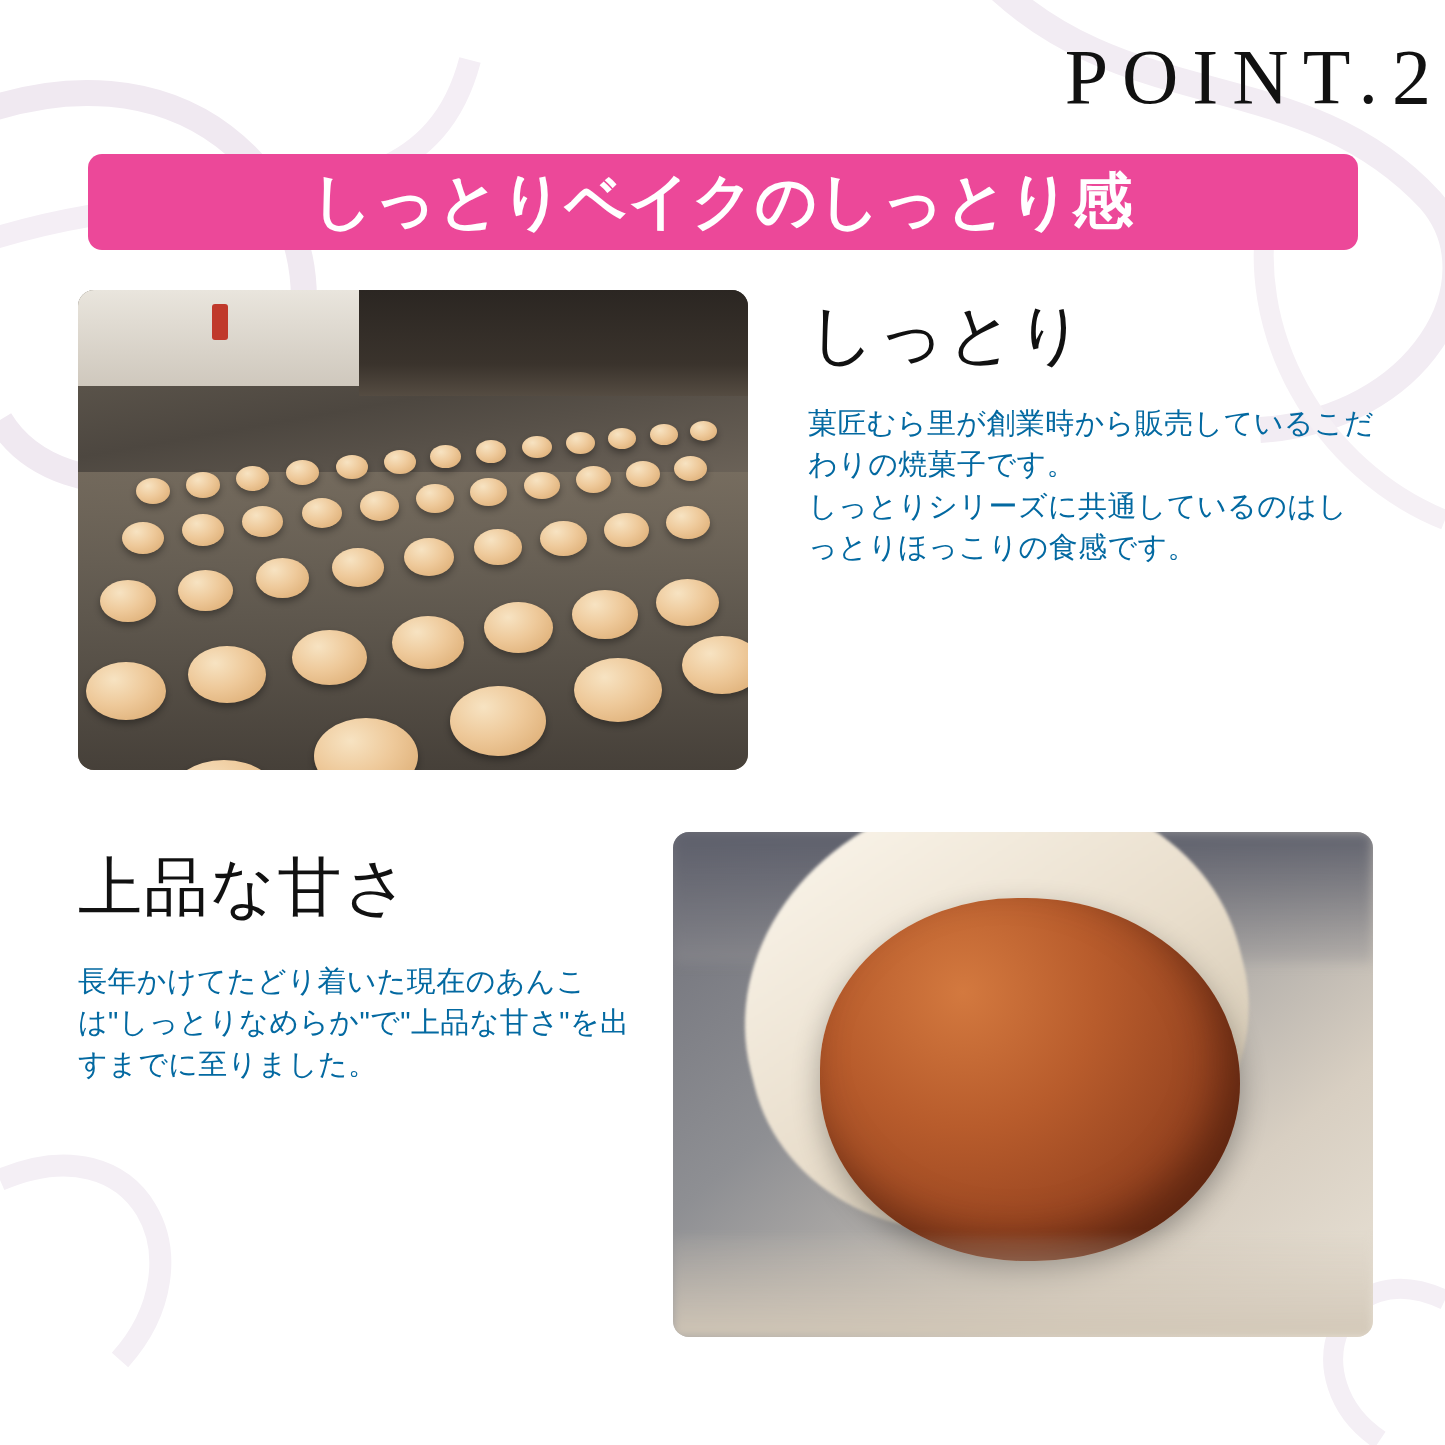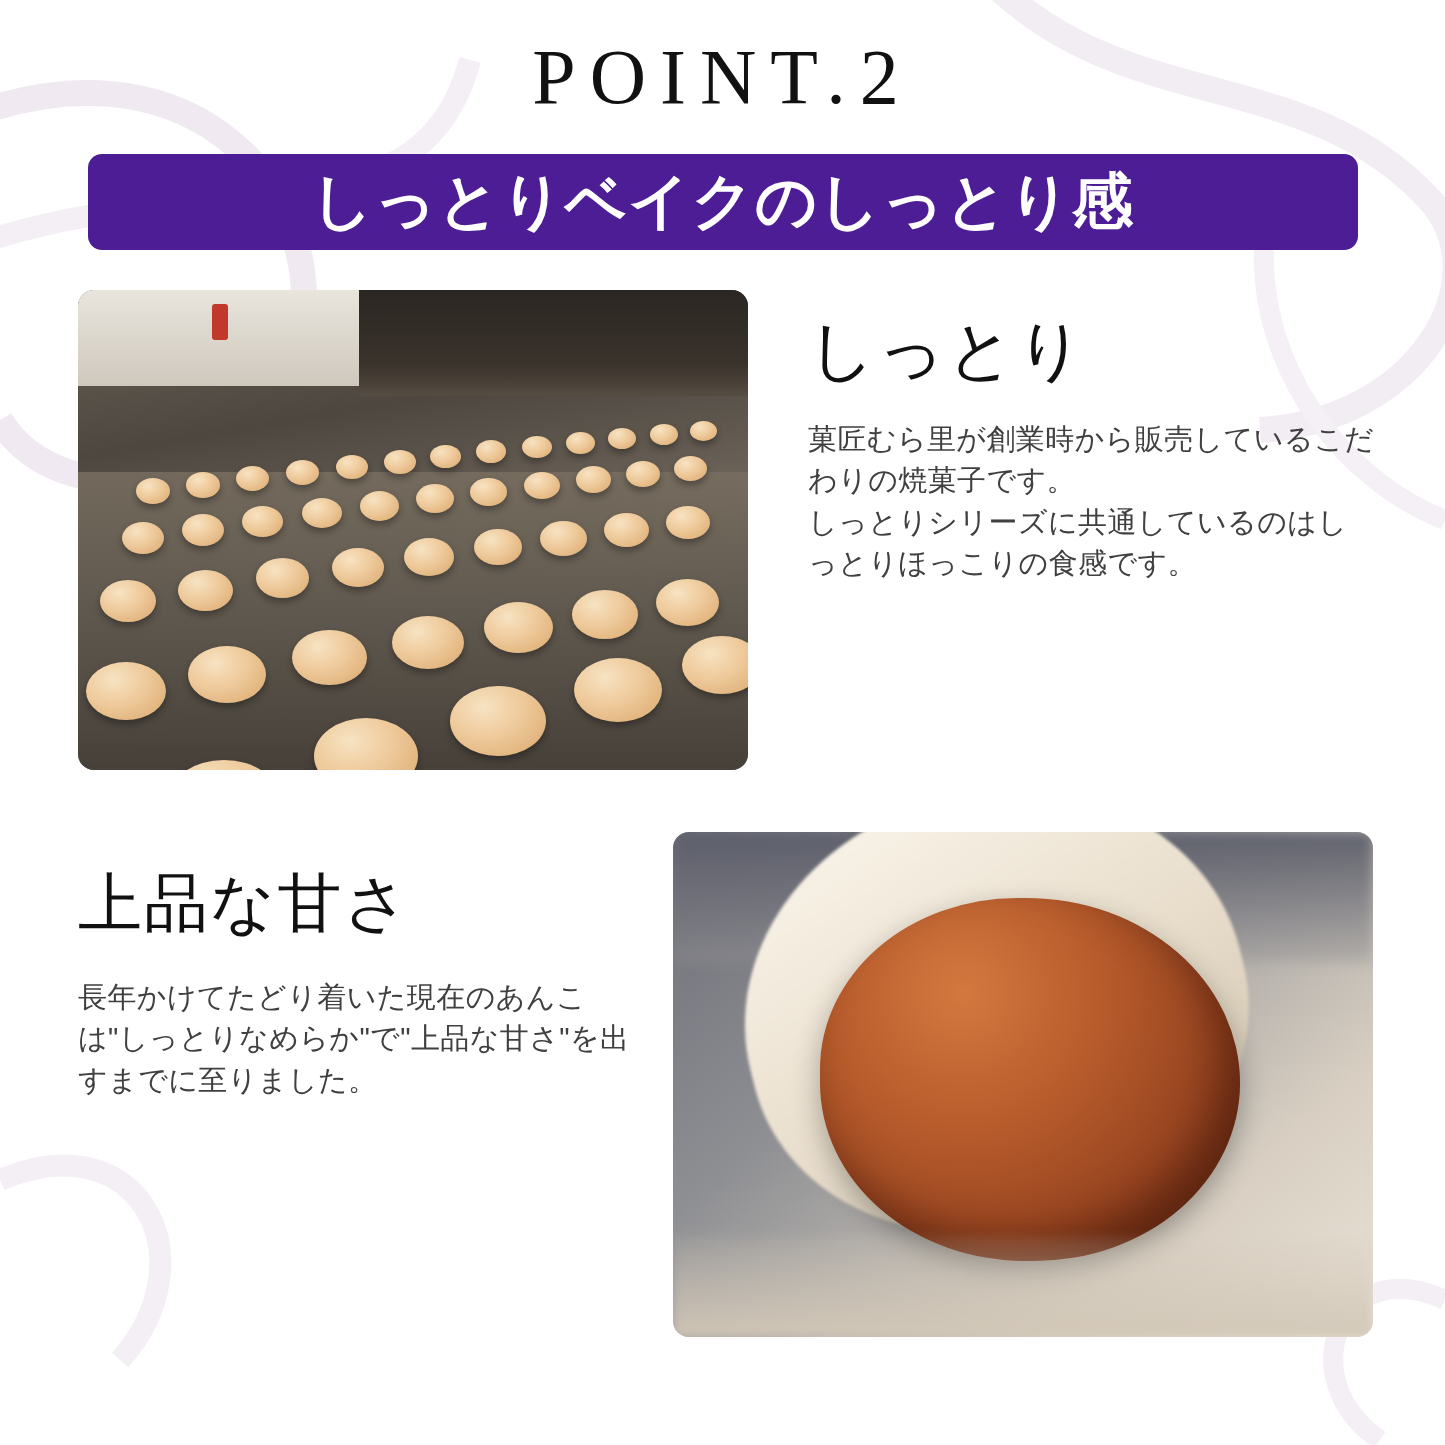--- a/index.html
+++ b/index.html
@@ -26,35 +26,35 @@
 
   .page {
     position: relative;
     z-index: 1;
     width: 1445px;
     height: 1445px;
   }
 
   
   .point-title {
-    text-align: center;
+    text-align: right;
     font-family: "Liberation Serif", serif;
     font-size: 78px;
     letter-spacing: 14px;
     padding-top: 38px;
     color: #111111;
     line-height: 1;
     font-weight: 400;
   }
 
   .headline-band {
     margin: 38px auto 0 auto;
     width: 1270px;
     height: 96px;
-    background: #4c1d95;
+    background: #ec4899;
     border-radius: 14px;
     display: flex;
     align-items: center;
     justify-content: center;
   }
   .headline-band .headline-text {
     color: #ffffff;
     font-size: 61px;
     font-weight: bold;
     letter-spacing: 1px;
@@ -165,29 +165,29 @@
 
   .text-col {
     flex: 1;
     padding-top: 10px;
   }
 
   .section-heading {
     font-size: 66px;
     line-height: 1.05;
     font-weight: 400;
-    margin: 16px 0 34px 0;
+    margin: 0 0 34px 0;
     letter-spacing: 2px;
     color: #111;
   }
 
   .body-text {
     font-size: 29px;
     line-height: 1.42;
-    color: #404040;
+    color: #0369a1;
     margin: 0;
     letter-spacing: 0.4px;
   }
   .body-text + .body-text {
     margin-top: 36px;
   }
 
   
   .section-two {
     margin-top: 62px;

